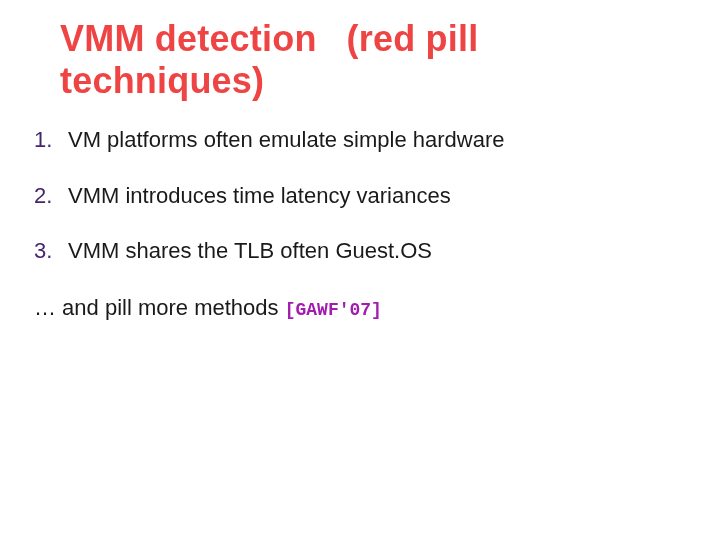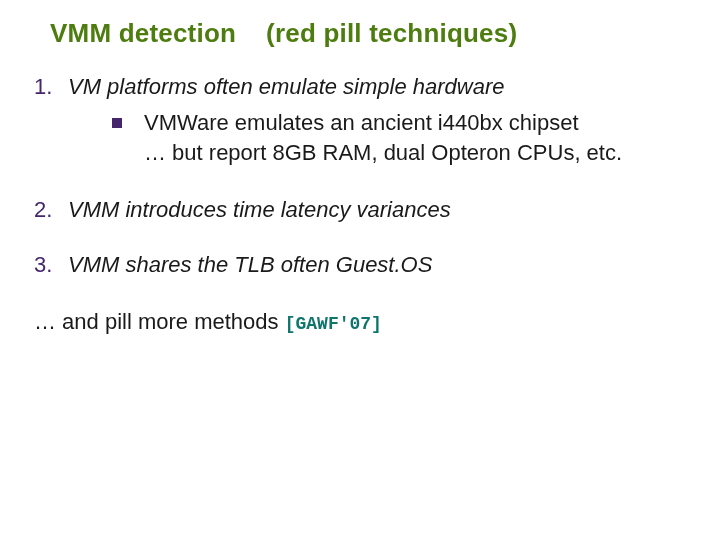--- a/index.html
+++ b/index.html
@@ -12,43 +12,42 @@
     color: #1a1a1a;
     overflow: hidden;
   }
   .slide {
     box-sizing: border-box;
     width: 720px;
     height: 540px;
     padding: 18px 34px 20px 34px;
   }
   .title {
-    color: #4d7c0f;
-    font-size: 26px;
-    margin: 0 0 24px 16px;
+    color: #ef4444;
+    font-size: 36px;
+    margin: 0 0 24px 26px;
     letter-spacing: 0.2px;
   }
   .title .gap { display: inline-block; width: 30px; }
   .pt {
     margin: 0 0 28px 0;
   }
   .pt-row {
     display: flex;
     align-items: flex-start;
     font-size: 22px;
     line-height: 1.25;
   }
   .pt-num {
     color: #45266c;
     width: 34px;
     flex: 0 0 34px;
   }
   .pt-text {
     color: #1a1a1a;
-    font-style: italic;
   }
   .sub {
     margin: 8px 0 0 78px;
     font-size: 22px;
     line-height: 1.3;
   }
   .sub-row {
     display: flex;
     align-items: flex-start;
     margin-bottom: 2px;
@@ -65,48 +64,39 @@
     margin: 2px 0 0 32px;
     font-size: 22px;
     line-height: 1.3;
   }
   .ellip-note {
     font-size: 22px;
     margin-top: 30px;
     margin-left: 0;
   }
   .cite {
-    color: #0f766e;
+    color: #a21caf;
     font-weight: bold;
     font-family: Consolas, "Courier New", monospace;
     font-size: 18px;
   }
 </style>
 </head>
 <body>
 
 <div class="slide">
 
   <h1 class="title">
     <span>VMM detection</span><span class="gap"></span><span>(red pill techniques)</span>
   </h1>
 
   <div class="pt">
     <div class="pt-row">
       <span class="pt-num">1.</span>
       <span class="pt-text">VM platforms often emulate simple hardware</span>
-    </div>
-    <div class="sub">
-      <div class="sub-row">
-        <span class="sq"></span>
-        <div class="sub-text">
-          <span>VMWare emulates an ancient i440bx chipset</span>
-          <div class="sub-cont" style="margin-left:0;">… but report  8GB RAM,  dual Opteron CPUs, etc.</div>
-        </div>
-      </div>
     </div>
   </div>
 
   <div class="pt">
     <div class="pt-row">
       <span class="pt-num">2.</span>
       <span class="pt-text">VMM introduces time latency variances</span>
     </div>
     <div class="sub">
     </div>

